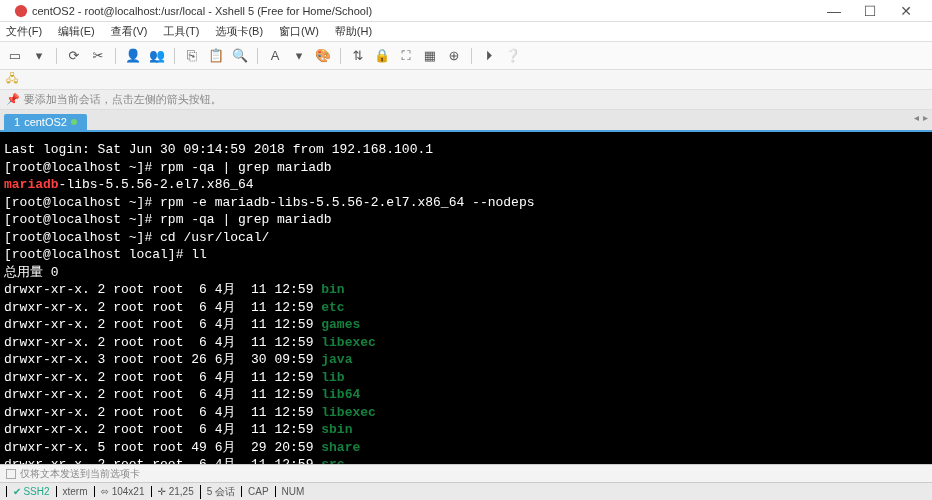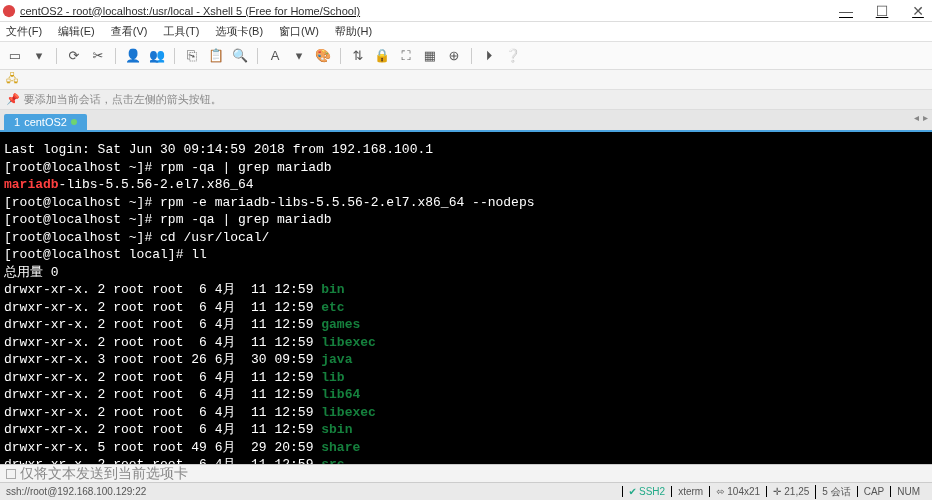--- a/index.html
+++ b/index.html
@@ -11,23 +11,22 @@
   height: 500px;
   overflow: hidden;
   display: flex;
   flex-direction: column;
 }
 .titlebar {
   background: #fff;
   height: 22px;
   display: flex;
   align-items: center;
-  padding: 0 2px;
+  padding: 0 14px;
   border-bottom: 1px solid #ddd;
-  text-decoration: underline;
 }
 .titlebar .icon { width: 14px; height: 14px; margin-right: 4px; }
 .titlebar .title { flex: 1; font-size: 11px; color: #333; }
 .winbtns { display: flex; gap: 12px; }
 .winbtn { width: 24px; text-align: center; color: #555; font-size: 14px; cursor: pointer; }
 .menubar {
   background: #fff;
   height: 20px;
   display: flex;
   align-items: center;
@@ -113,21 +112,21 @@
 }
 .terminal .dir { color: #15803d; font-weight: bold; }
 .terminal .hl { color: #ff4040; font-weight: bold; }
 .sentbar {
   background: #f3f3f3;
   height: 18px;
   border-top: 1px solid #ccc;
   display: flex;
   align-items: center;
   padding: 0 6px;
-  font-size: 14px;
+  font-size: 10px;
   color: #888;
 }
 .sentbar .box { width: 10px; height: 10px; border: 1px solid #aaa; margin-right: 4px; }
 .statusbar {
   background: #eaeaea;
   height: 18px;
   border-top: 1px solid #ccc;
   display: flex;
   align-items: center;
   padding: 0 6px;
@@ -234,21 +233,20 @@
 drwxr-xr-x. 2 root root  6 4月  11 12:59 <span class="dir">src</span>
 [root@localhost local]# mkdir mysql
 [root@localhost local]# </div>
 
 <div class="sentbar">
   <span class="box"></span>
   <span>仅将文本发送到当前选项卡</span>
 </div>
 
 <div class="statusbar">
-  <div class="left">ssh://root@192.168.100.129:22</div>
   <div class="cell"><span class="check">✔</span><span class="ssh">SSH2</span></div>
   <div class="cell">xterm</div>
   <div class="cell">⬄ <span>104x21</span></div>
   <div class="cell">✛ <span>21,25</span></div>
   <div class="cell">5 会话</div>
   <div class="cell">CAP</div>
   <div class="cell">NUM</div>
 </div>
 
 </body></html>

